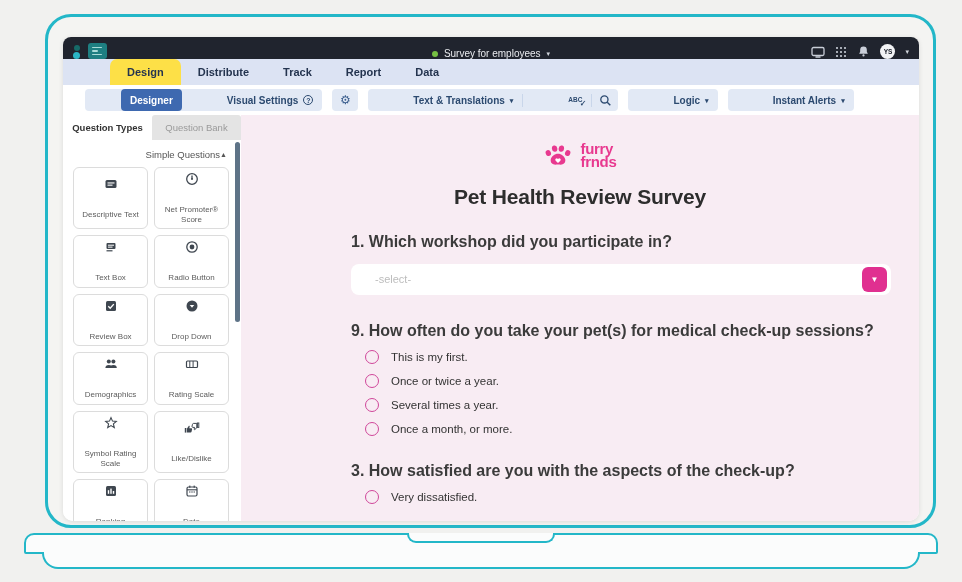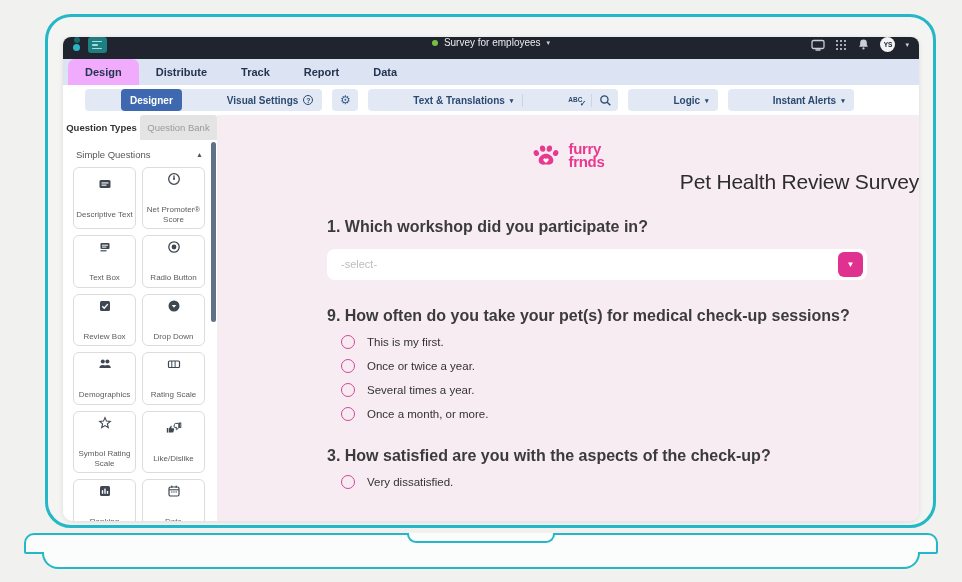--- a/index.html
+++ b/index.html
@@ -13,78 +13,78 @@
     background:#fbfcfc; border:2px solid #23b7c8; border-radius:10px 10px 2px 2px; }
   .base-notch { position:absolute; left:50%; transform:translateX(-50%); top:-2px; width:148px; height:10px;
     background:#fbfcfc; border:2px solid #23b7c8; border-top:none; border-radius:0 0 9px 9px; }
   .base-bottom { position:absolute; left:42px; top:552px; width:878px; height:17px;
     background:#fbfcfc; border:2px solid #23b7c8; border-top:none; border-radius:0 0 16px 16px; }
 
   .app { position:absolute; left:15px; top:20px; width:856px; height:484px;
     border-radius:8px 8px 10px 10px; overflow:hidden; background:#fff; box-shadow:0 1px 5px rgba(0,0,0,.10); }
 
   
-  .appbar { height:22px; background:#20242e; display:flex; align-items:flex-start; padding:0 10px; gap:8px; position:relative; }
+  .appbar { height:22px; background:#20242e; display:flex; align-items:flex-end; padding:0 10px; gap:8px; position:relative; }
   .logo-mark { display:flex; flex-direction:column; align-items:center; gap:1px; }
   .logo-dot-top { width:6px; height:6px; border-radius:50%; background:#166a68; }
   .logo-dot-bottom { width:7px; height:7px; border-radius:50%; background:#2bb5c4; }
   .menu-btn { width:19px; height:16px; background:#1e7f82; border-radius:3px;
     display:flex; flex-direction:column; justify-content:center; align-items:flex-start; gap:2px; padding-left:4px; }
   .menu-btn i { display:block; height:1.5px; background:#a9dcd8; border-radius:1px; }
   .appbar-center { position:absolute; left:0; right:0; display:flex; justify-content:center; align-items:center; gap:6px; }
   .status-dot { width:6px; height:6px; border-radius:50%; background:#76c043; }
   .win-title { color:#e8eaee; font-size:10px; }
   .caret { font-size:7px; color:#cfd3da; line-height:1; }
   .appbar-right { margin-left:auto; display:flex; align-items:center; gap:10px; z-index:1; }
   .avatar { width:15px; height:15px; border-radius:50%; background:#f2f3f5; color:#20242e;
     font-size:6.5px; font-weight:bold; display:flex; align-items:center; justify-content:center; }
 
   
   .navtabs { height:26px; background:#dce3f3; display:flex; align-items:stretch; padding-left:5px; }
   .navtab { display:flex; align-items:center; padding:0 17px; font-size:11px; font-weight:bold; color:#24344f; }
-  .navtab.active { background:#f0abfc; border-radius:7px 7px 0 0; }
+  .navtab.active { background:#fde047; border-radius:7px 7px 0 0;margin-left:42px; }
 
   
   .toolbar { height:30px; background:#fff; display:flex; align-items:center; padding-left:22px; gap:10px; }
   .tb-group { display:flex; align-items:center; background:#e2e9f5; border-radius:4px; }
   .tb-btn { display:flex; align-items:center; gap:5px; padding:0 9px; height:22px;
     font-size:10px; font-weight:bold; color:#2c4a70; white-space:nowrap;margin-left:36px; }
   .tb-btn.primary { background:#3e69b0; color:#fff; border-radius:4px; }
   .tb-sep { width:1px; height:13px; background:#c9d6ea; }
   .help-circle { width:10px; height:10px; border:1px solid #2c4a70; border-radius:50%;
     font-size:7px; display:flex; align-items:center; justify-content:center; color:#2c4a70; }
   .gear-btn { background:#e2e9f5; border-radius:4px; width:26px; height:22px;
     display:flex; align-items:center; justify-content:center; font-size:12px; color:#3c5f8e; }
   .abc { position:relative; font-size:6.5px; font-weight:bold; color:#2c4a70; line-height:1; }
   .abc .check { position:absolute; right:-4px; bottom:-5px; font-size:8px; }
   .tb-icon-btn { width:26px; height:22px; display:flex; align-items:center; justify-content:center; }
 
   
   .main { display:flex; height:406px; }
-  .sidebar { width:154px; background:#fff; position:relative; flex:none; }
+  .sidebar { width:178px; background:#fff; position:relative; flex:none; }
   .sb-tabs { display:flex; height:25px; }
   .sb-tab { flex:1; display:flex; align-items:center; justify-content:center; font-size:9.5px; }
   .sb-tab.active { font-weight:bold; color:#333; background:#fff; }
   .sb-tab.inactive { background:#e4e4e4; color:#9a9a9a; border-radius:3px 3px 0 0; }
-  .sb-section { display:flex; align-items:center; justify-content:space-between; padding:9px 14px 7px 13px; font-size:9.5px; color:#555; }
+  .sb-section { display:flex; align-items:center; justify-content:flex-end; padding:9px 14px 7px 13px; font-size:9.5px; color:#555; }
   .sb-caret { font-size:7px; color:#555; }
   .cards { display:grid; grid-template-columns:1fr 1fr; gap:6px; padding:0 12px 10px 10px; }
   .card { background:#fff; border:1px solid #dcdcdc; border-radius:6px; min-height:43px;
     display:flex; flex-direction:column; align-items:center; justify-content:center; gap:19px; padding:4px 2px; text-align:center; }
   .card-label { font-size:8px; color:#5c5c5c; line-height:1.2; }
   .sb-scroll { position:absolute; right:1px; top:27px; width:5px; height:180px; background:#5e7387; border-radius:3px; }
 
   .content { flex:1; background:#f8ecf3; overflow:hidden; }
   .brand { display:flex; justify-content:center; align-items:center; gap:7px; margin-top:26px; }
   .brand-text { font-size:15px; font-weight:bold; color:#e8398f; line-height:0.88; letter-spacing:-0.3px; }
-  .survey-title { margin-top:1px; text-align:right; font-size:21px; font-weight:normal; color:#2d2d2d; letter-spacing:-0.2px; }
+  .survey-title { margin-top:16px; text-align:center; font-size:21px; font-weight:bold; color:#2d2d2d; letter-spacing:-0.2px; }
   .questions { width:540px; margin-left:110px; margin-top:24px; }
   .q-label { font-size:16px; font-weight:bold; color:#3b3b3b; }
   .select-box { position:relative; margin-top:13px; height:31px; background:#fff; border-radius:8px; }
-  .select-placeholder { line-height:31px; padding-left:14px; font-size:11px; color:#bcbcbc; }
+  .select-placeholder { line-height:31px; padding-left:24px; font-size:11px; color:#bcbcbc; }
   .select-btn { position:absolute; right:4px; top:3px; width:25px; height:25px; background:#e03090;
     border-radius:6px; display:flex; align-items:center; justify-content:center; color:#fff; font-size:8px; }
   .q2 { margin-top:27px; } .q3 { margin-top:26px; }
   .options { margin-top:10px; margin-left:14px; display:flex; flex-direction:column; gap:10px; }
   .opt { display:flex; align-items:center; gap:12px; }
   .radio { width:14px; height:14px; border:1.5px solid #d0479a; border-radius:50%; background:transparent; flex:none; }
   .opt-label { font-size:11.5px; color:#333; }
   .ic { display:block; }
 </style>
 </head>

